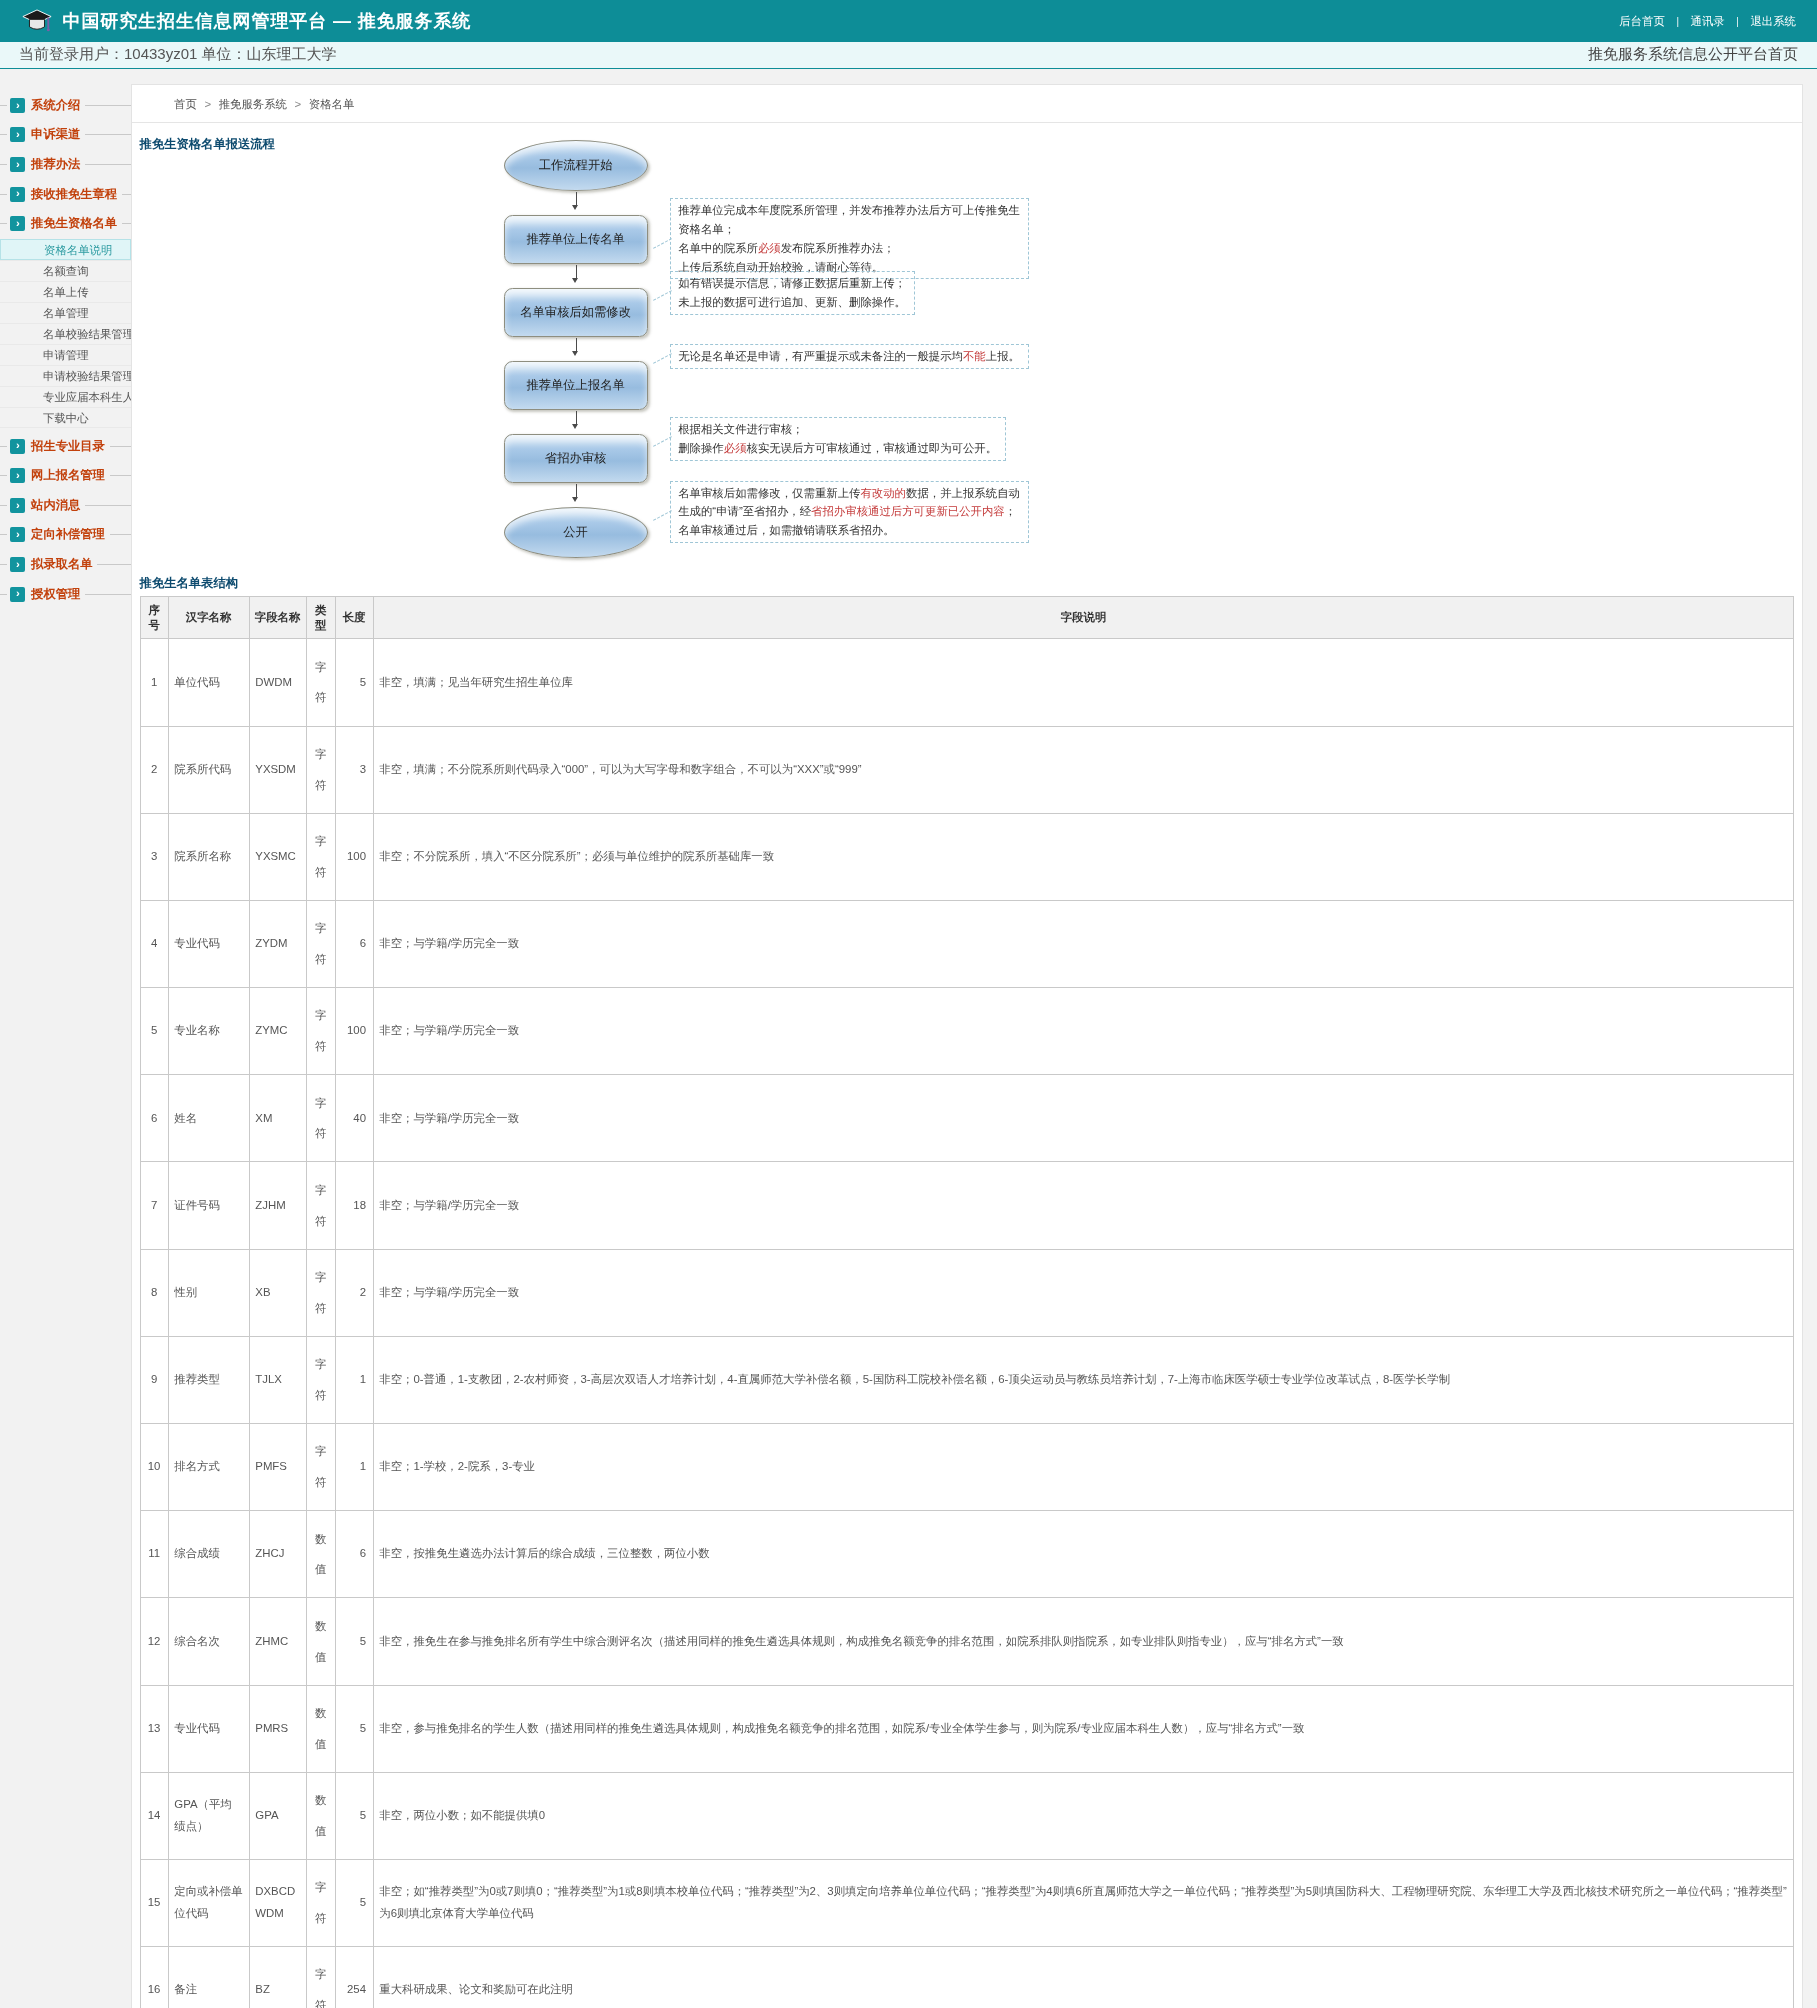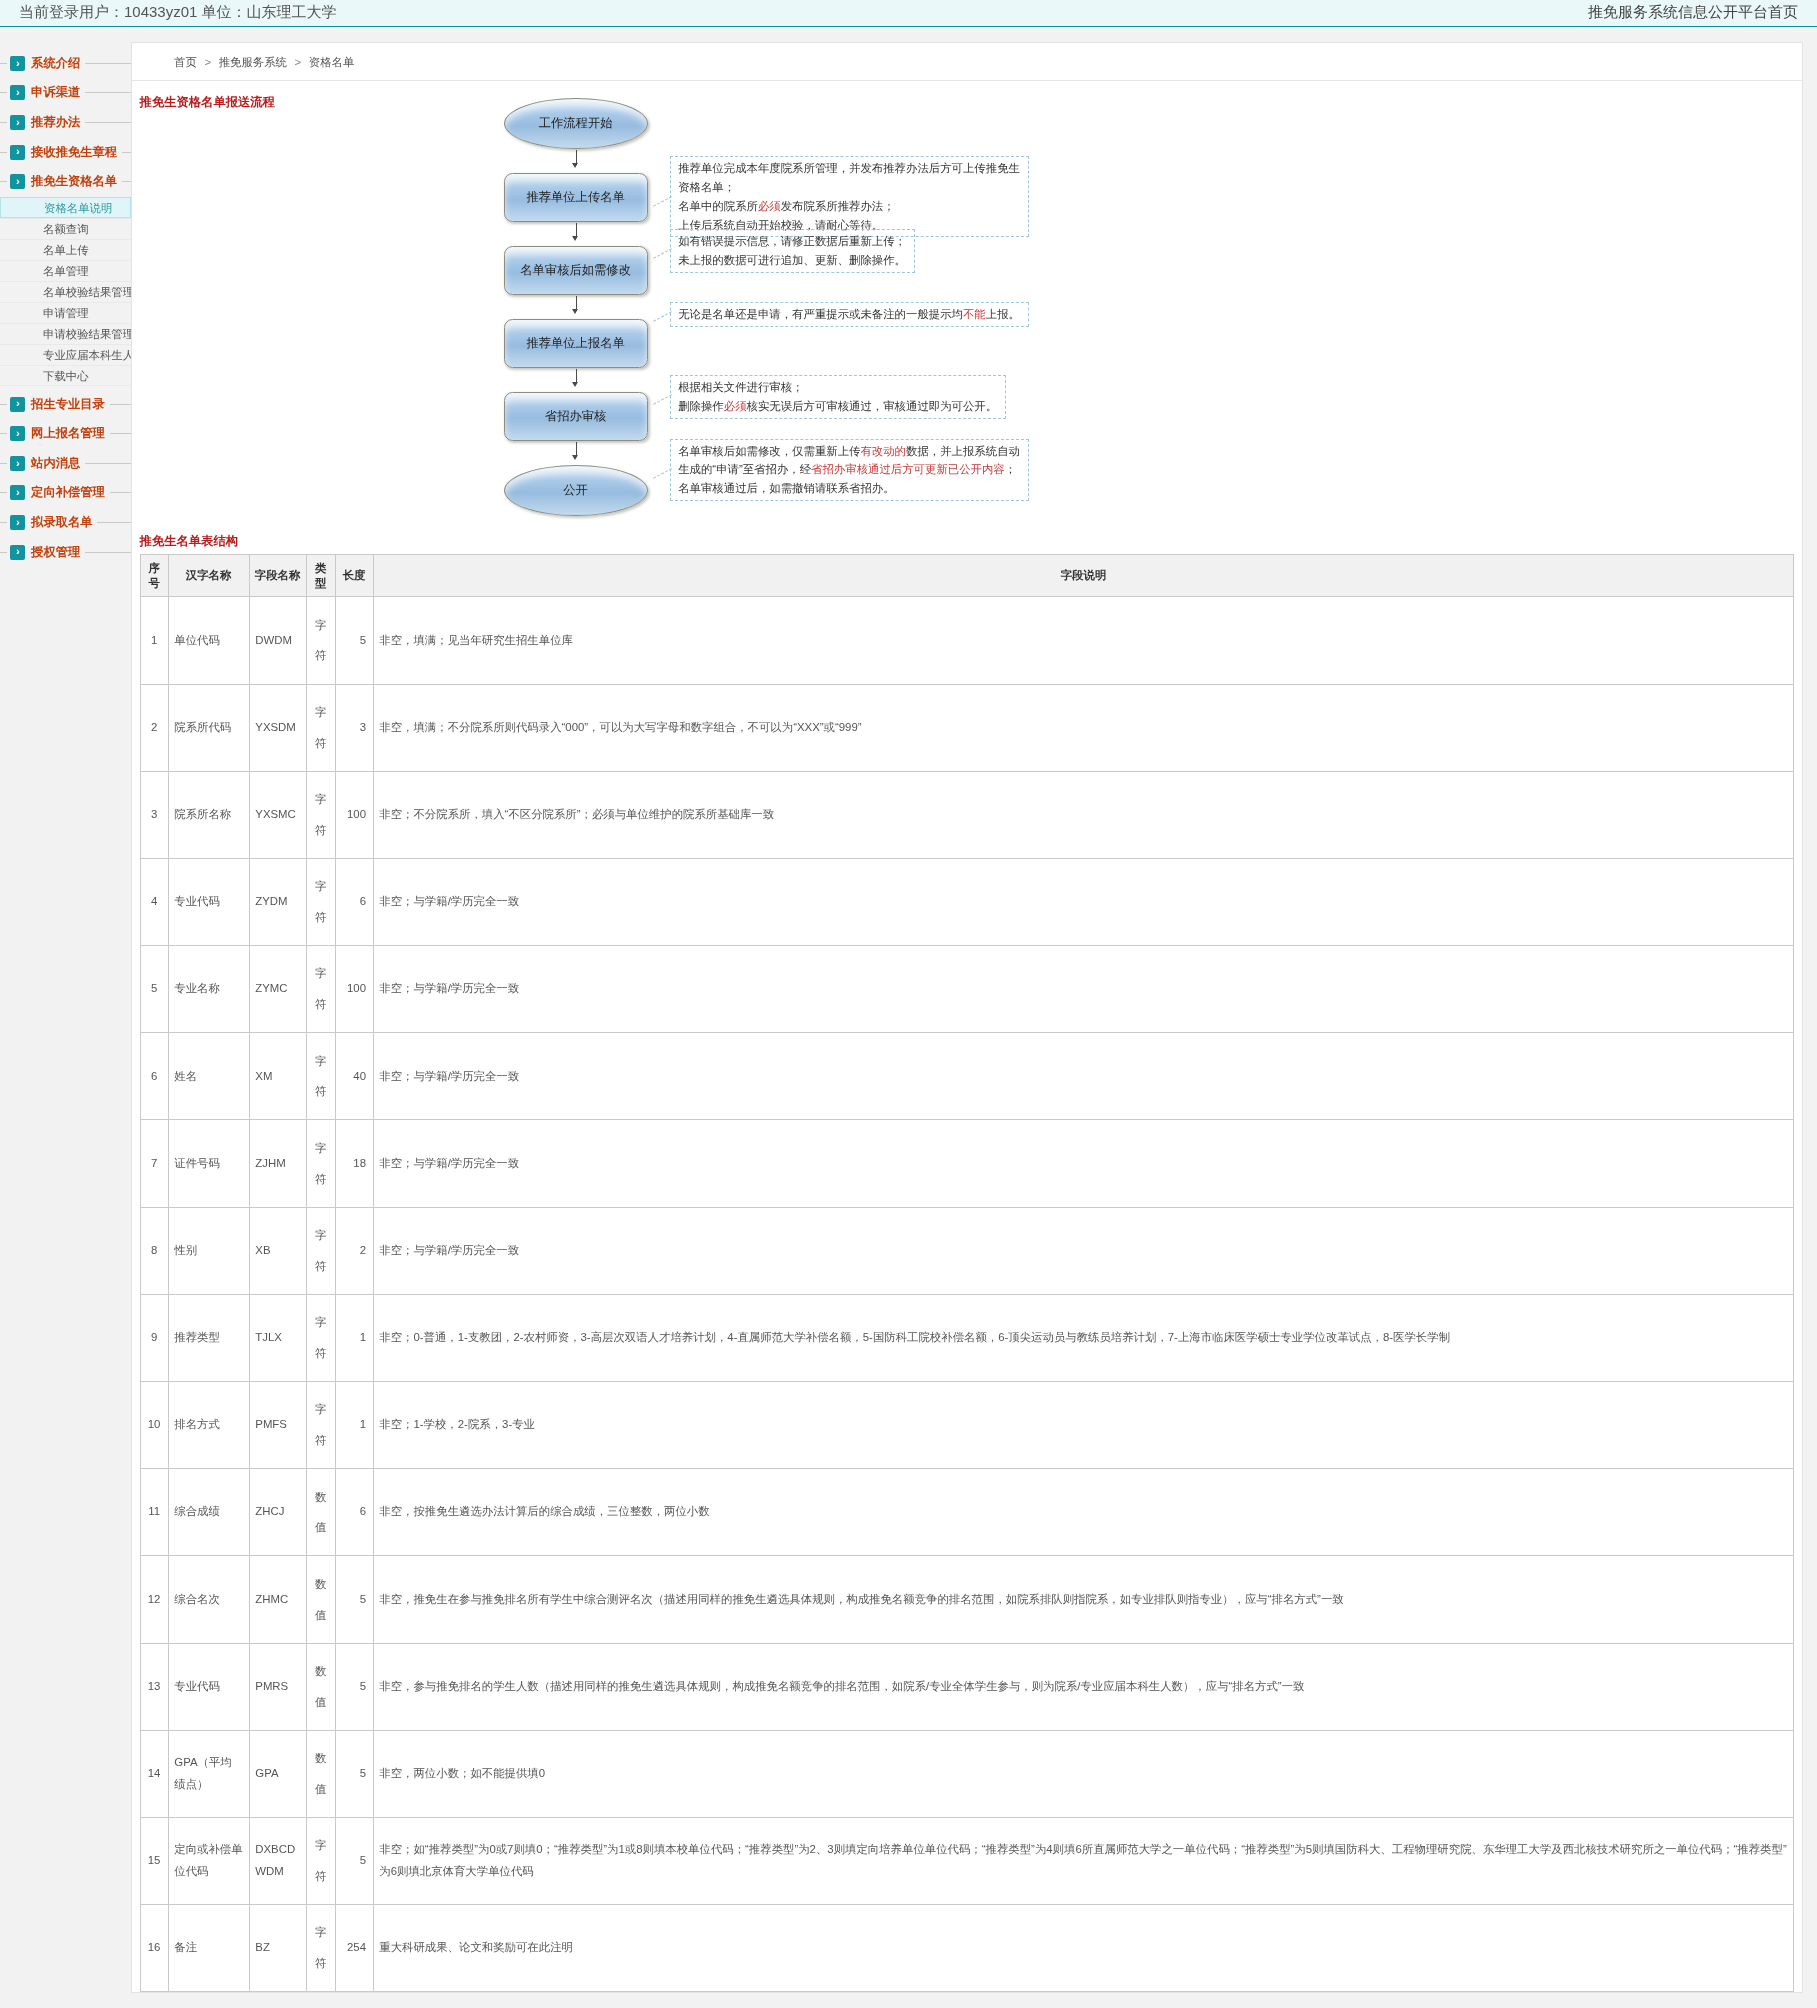--- a/index.html
+++ b/index.html
@@ -39,21 +39,21 @@
                    border-top:0.9px solid #e9e9e9; cursor:pointer; white-space:nowrap; }
   .side-sub-item:last-child { border-bottom:0.9px solid #e9e9e9; }
   .side-sub-item.active { background:#e0f5f7; border:0.9px solid #b5e2e7; color:#2b9aa0; }
 
   
   .content { flex:1; background:#fff; border:0.9px solid #e3e3e3; margin-right:14px; min-height:1864px; }
   .breadcrumb { padding:12.3px 9.5px 10.4px 42px; border-bottom:0.9px solid #e5e5e5; color:#555; }
   .crumb { cursor:pointer; }
   .crumb + .crumb::before { content:">"; color:#888; margin:0 7.6px; cursor:default; }
   .page-body { padding:13.2px 7.6px 0 7.6px; }
-  .section-title { font-size:12.3px; font-weight:bold; color:#b91c1c; }
+  .section-title { font-size:12.3px; font-weight:bold; color:#0c4a6e; }
 
   
   .flow { margin-top:-13.2px; padding-bottom:17px; }
   .flow-row { position:relative; width:144px; margin-left:364px; }
   .shape { width:144px; height:49px; display:flex; align-items:center; justify-content:center;
            font-size:12.3px; color:#222; border:0.9px solid #8e8e80;
            background:linear-gradient(180deg,#ddebf7 0%,#a9c9e8 30%,#97bcdf 55%,#c3daef 100%);
            box-shadow:1.9px 1.9px 2.8px rgba(130,130,115,.45), inset 0 5.7px 7.6px rgba(255,255,255,.65); }
   .shape.rect { border-radius:8.5px; }
   .shape.ellipse { border-radius:50%; height:51px; }
@@ -81,20 +81,34 @@
   .c3 { width:29px; text-align:center; }
   .c4 { width:38px; }
   td.c4 { text-align:right; padding-right:6.6px; }
   td.c3 span { display:inline-block; width:1em; word-break:break-all; line-height:2.7; }
 </style>
 </head>
 <body>
 
 <div class="page">
 
+  <div class="hdr">
+    <svg class="logo" viewBox="0 0 34 28">
+      <polygon points="17,2 32,9 17,16 2,9" fill="#1b1b1b" stroke="#ffffff" stroke-width="1"></polygon>
+      <path d="M9 12 L9 20 Q17 25 25 20 L25 12 Z" fill="#e8e8e8" stroke="#1b1b1b" stroke-width="1"></path>
+      <line x1="29" y1="10" x2="29" y2="22" stroke="#7b5ea7" stroke-width="2"></line>
+      <circle cx="29" cy="23" r="1.6" fill="#7b5ea7"></circle>
+    </svg>
+    <div class="hdr-title">中国研究生招生信息网管理平台 — 推免服务系统</div>
+    <div class="hdr-links">
+        <span class="hlink">后台首页</span>
+        <span class="hlink">通讯录</span>
+        <span class="hlink">退出系统</span>
+      </div>
+  </div>
 
   <div class="subhdr">
     <span>当前登录用户：10433yz01 单位：山东理工大学</span>
     <span class="portal">推免服务系统信息公开平台首页</span>
   </div>
 
   <div class="main">
 
     <div class="sidebar" id="sidebar">
         <div class="side-top">

